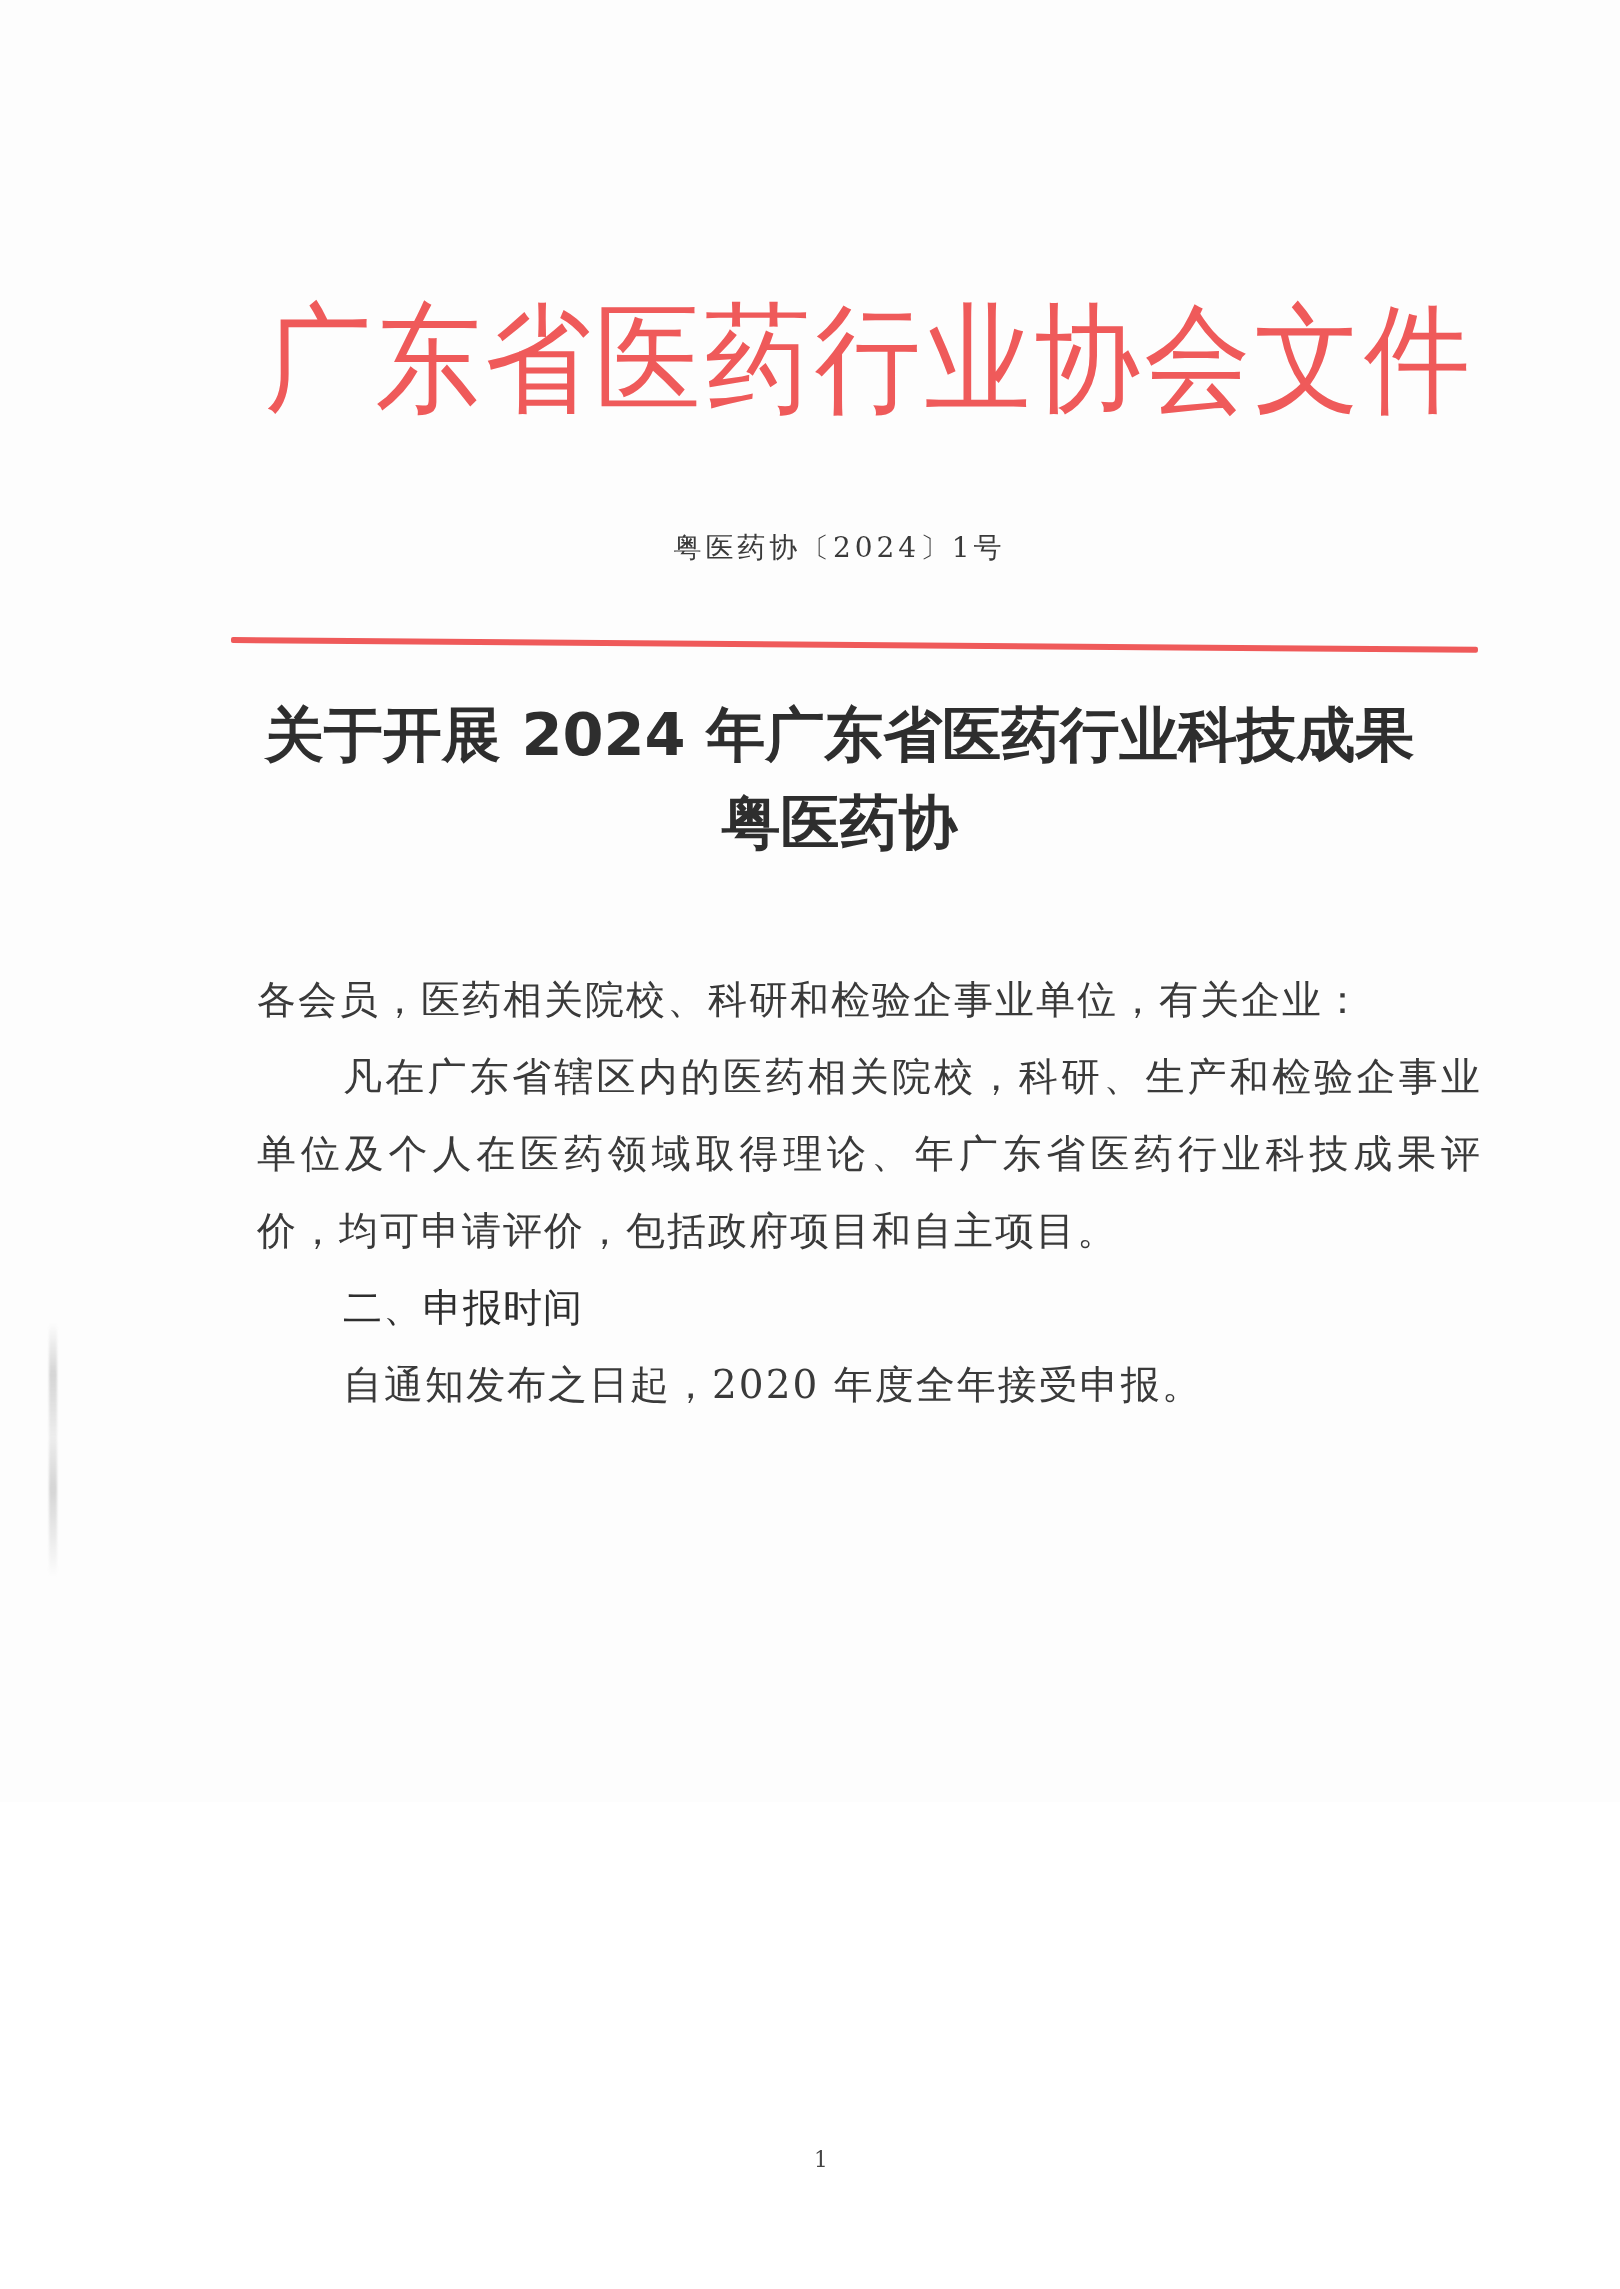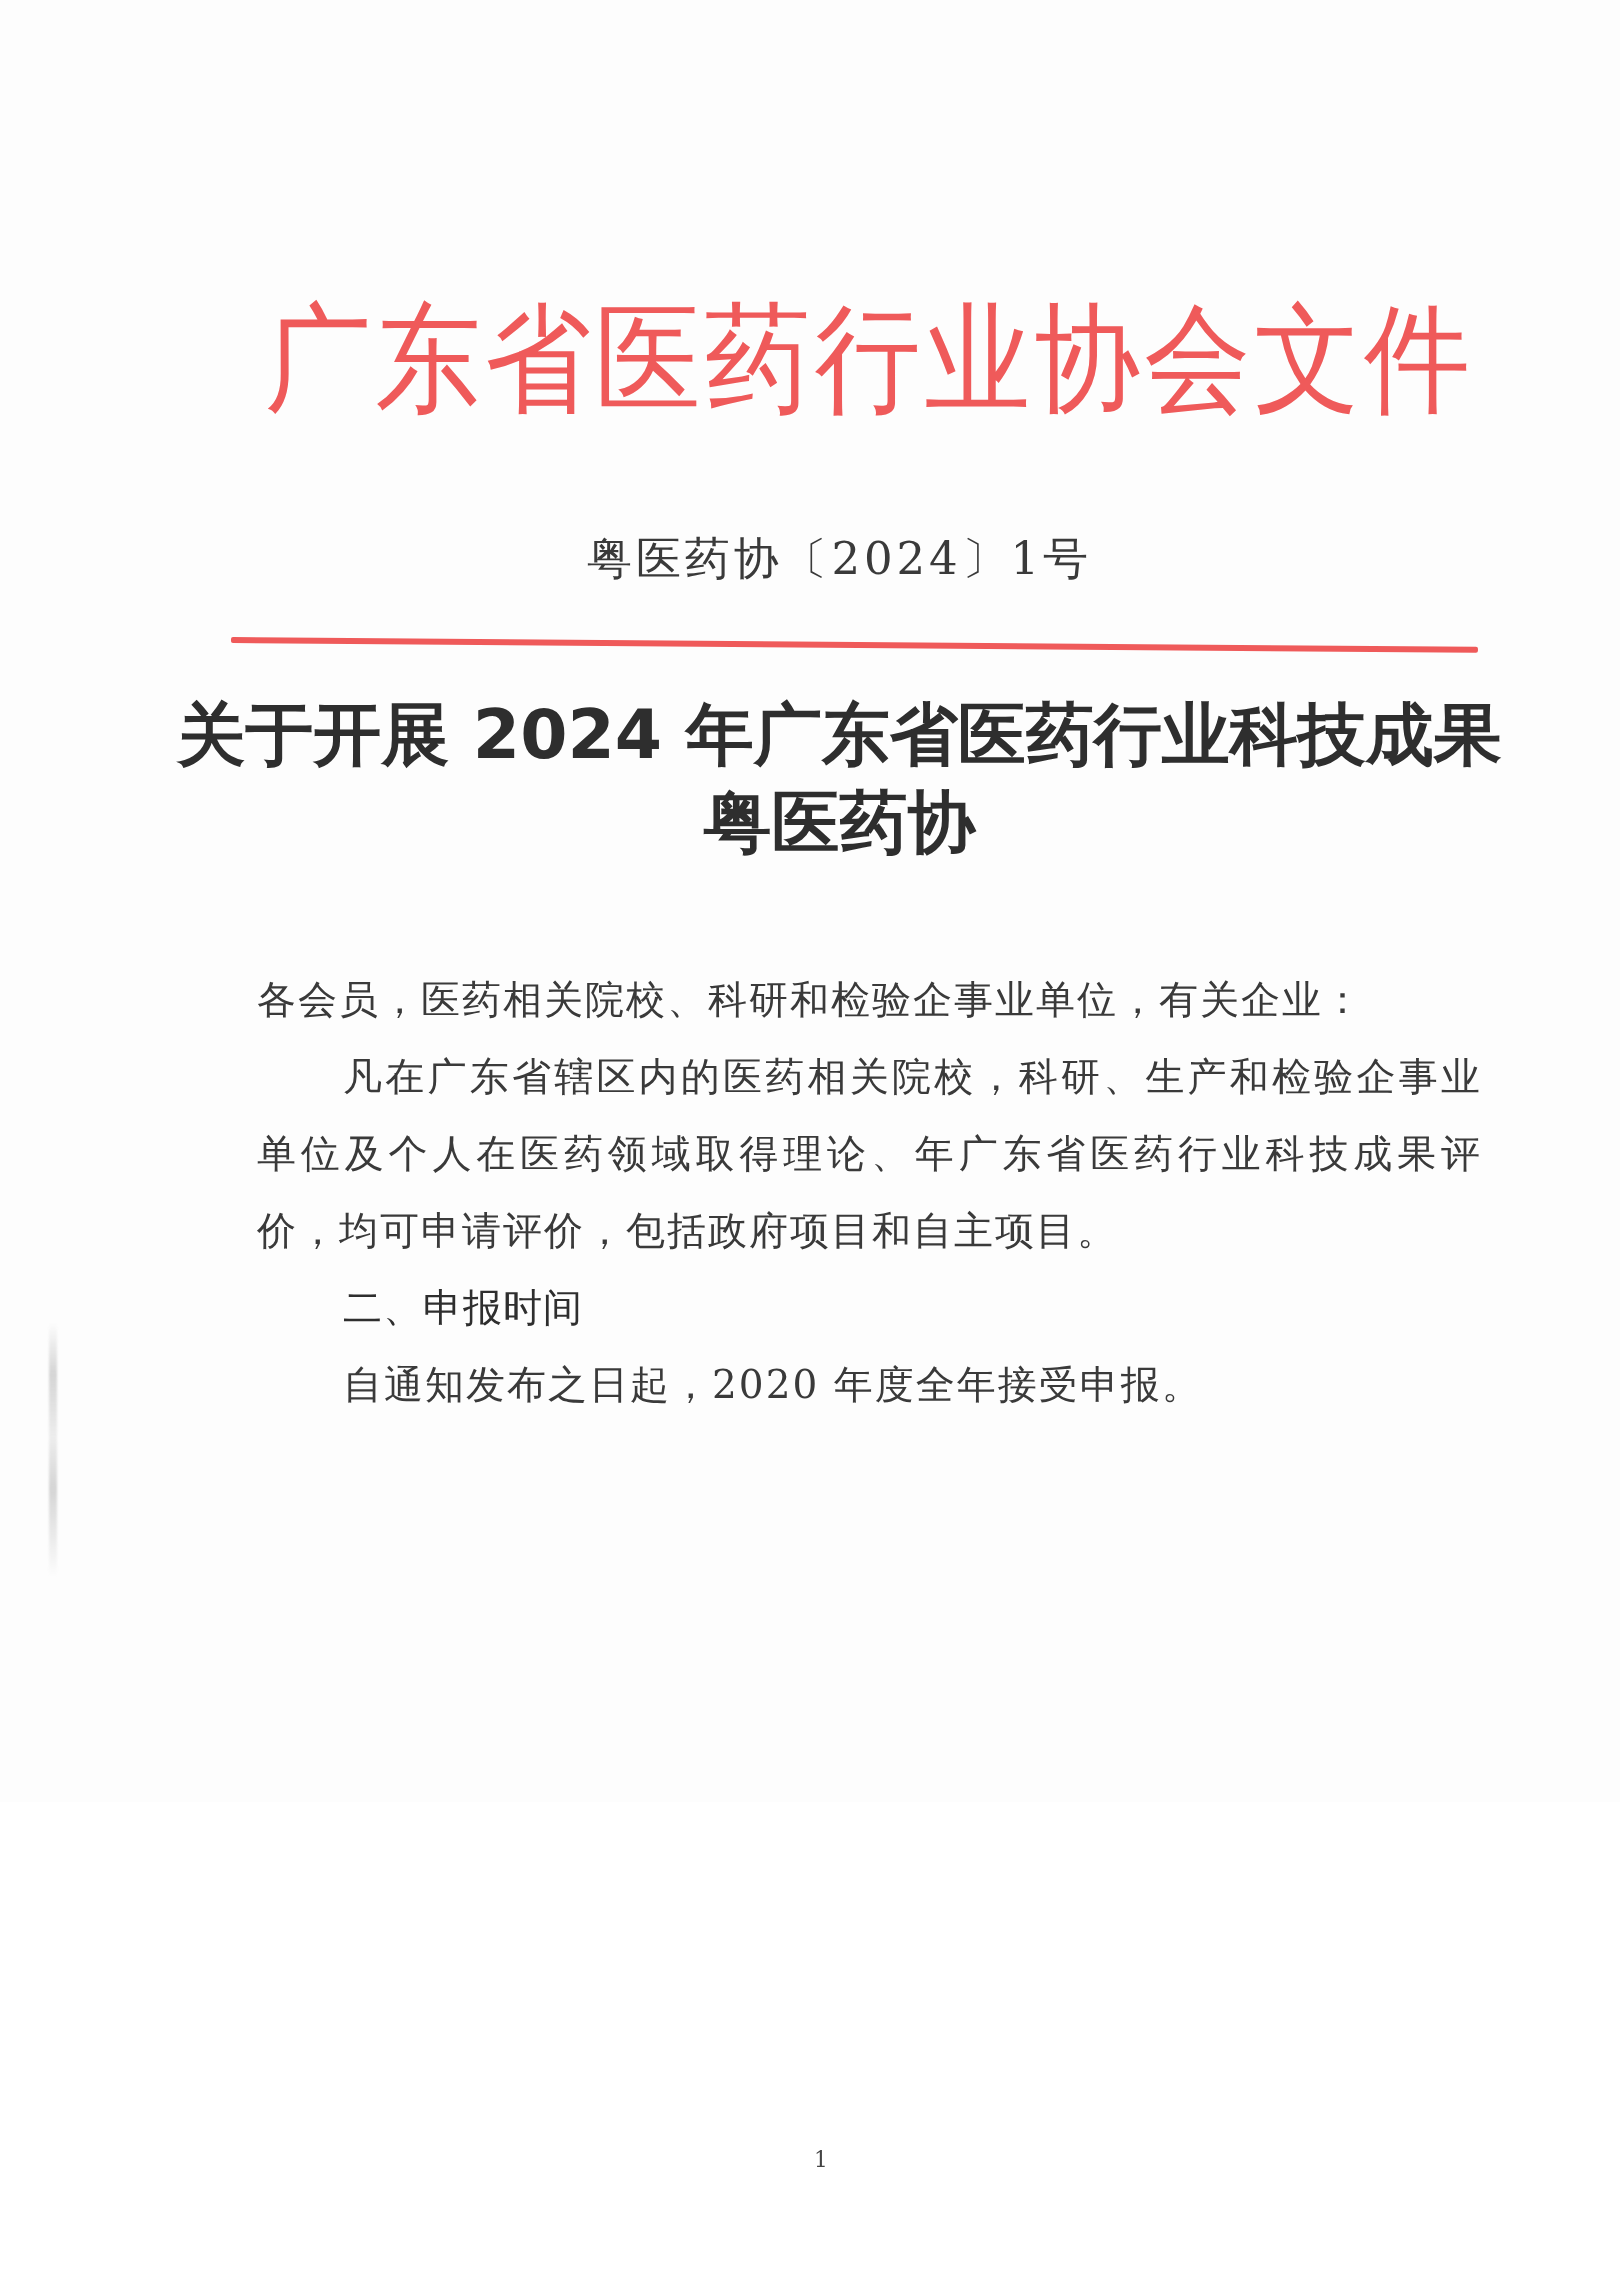--- a/index.html
+++ b/index.html
@@ -44,21 +44,21 @@
       white-space: nowrap;
       transform: scaleY(1.12);
       transform-origin: left top;
     }
     .doc-number {
       position: absolute;
       left: 0;
       width: 1620px;
       top: 529px;
       text-align: center;
-      font-size: 45px;
+      font-size: 28px;
       letter-spacing: 3.9px;
       color: #3a3a3a;
       padding-left: 59px;
       box-sizing: border-box;
     }
     .red-rule {
       position: absolute;
       left: 231px;
       top: 637px;
       width: 1247px;
@@ -69,21 +69,21 @@
       border-radius: 2px;
     }
     .notice-title {
       position: absolute;
       left: 0;
       width: 1620px;
       top: 691px;
       text-align: center;
       font-family: "DejaVu Sans", "Liberation Sans", sans-serif;
       font-weight: bold;
-      font-size: 68px;
+      font-size: 59px;
       line-height: 88px;
       color: #2e2e2e;
       padding-left: 59px;
       box-sizing: border-box;
     }
     .body-text {
       position: absolute;
       left: 257px;
       top: 961px;
       width: 1225px;

